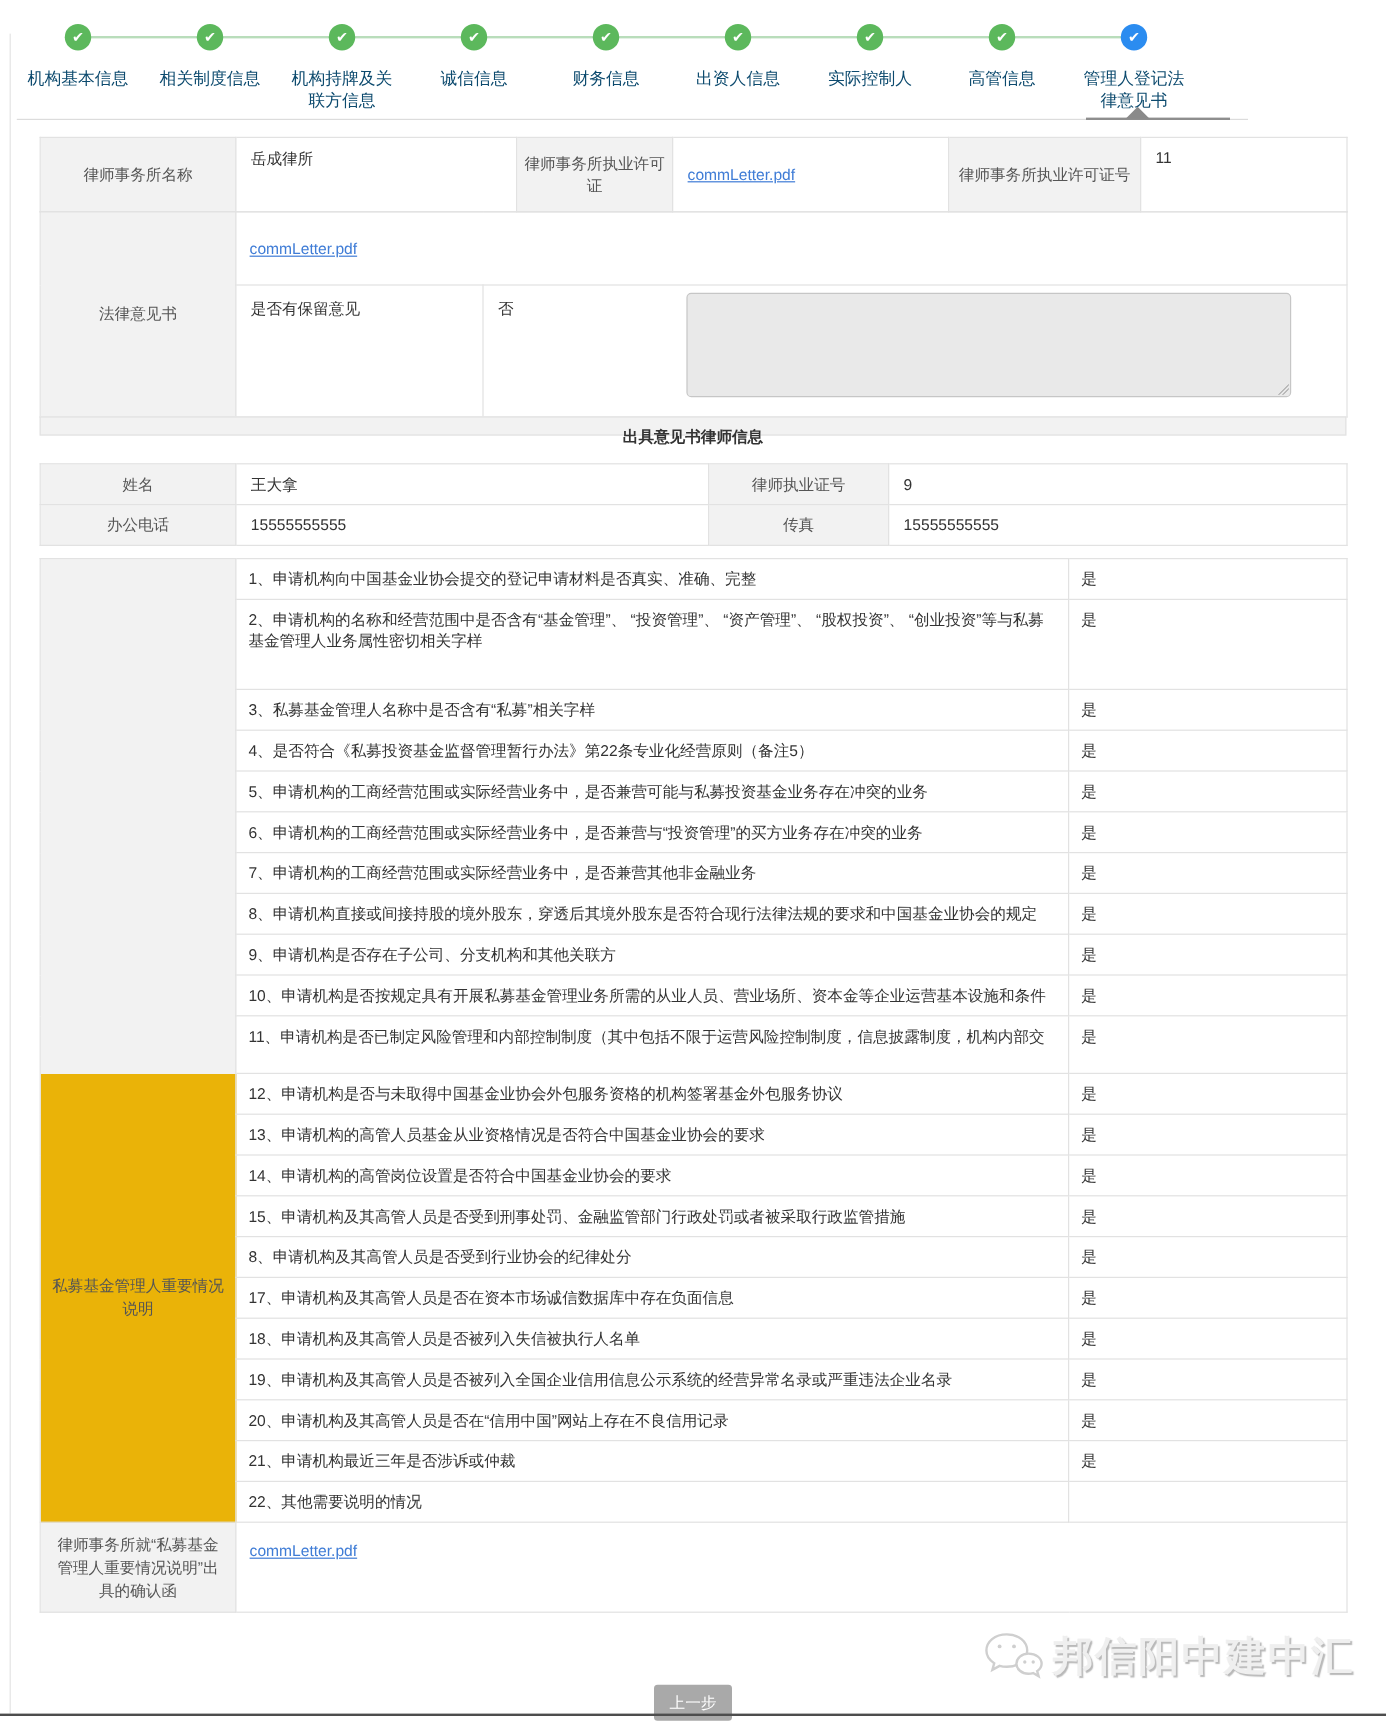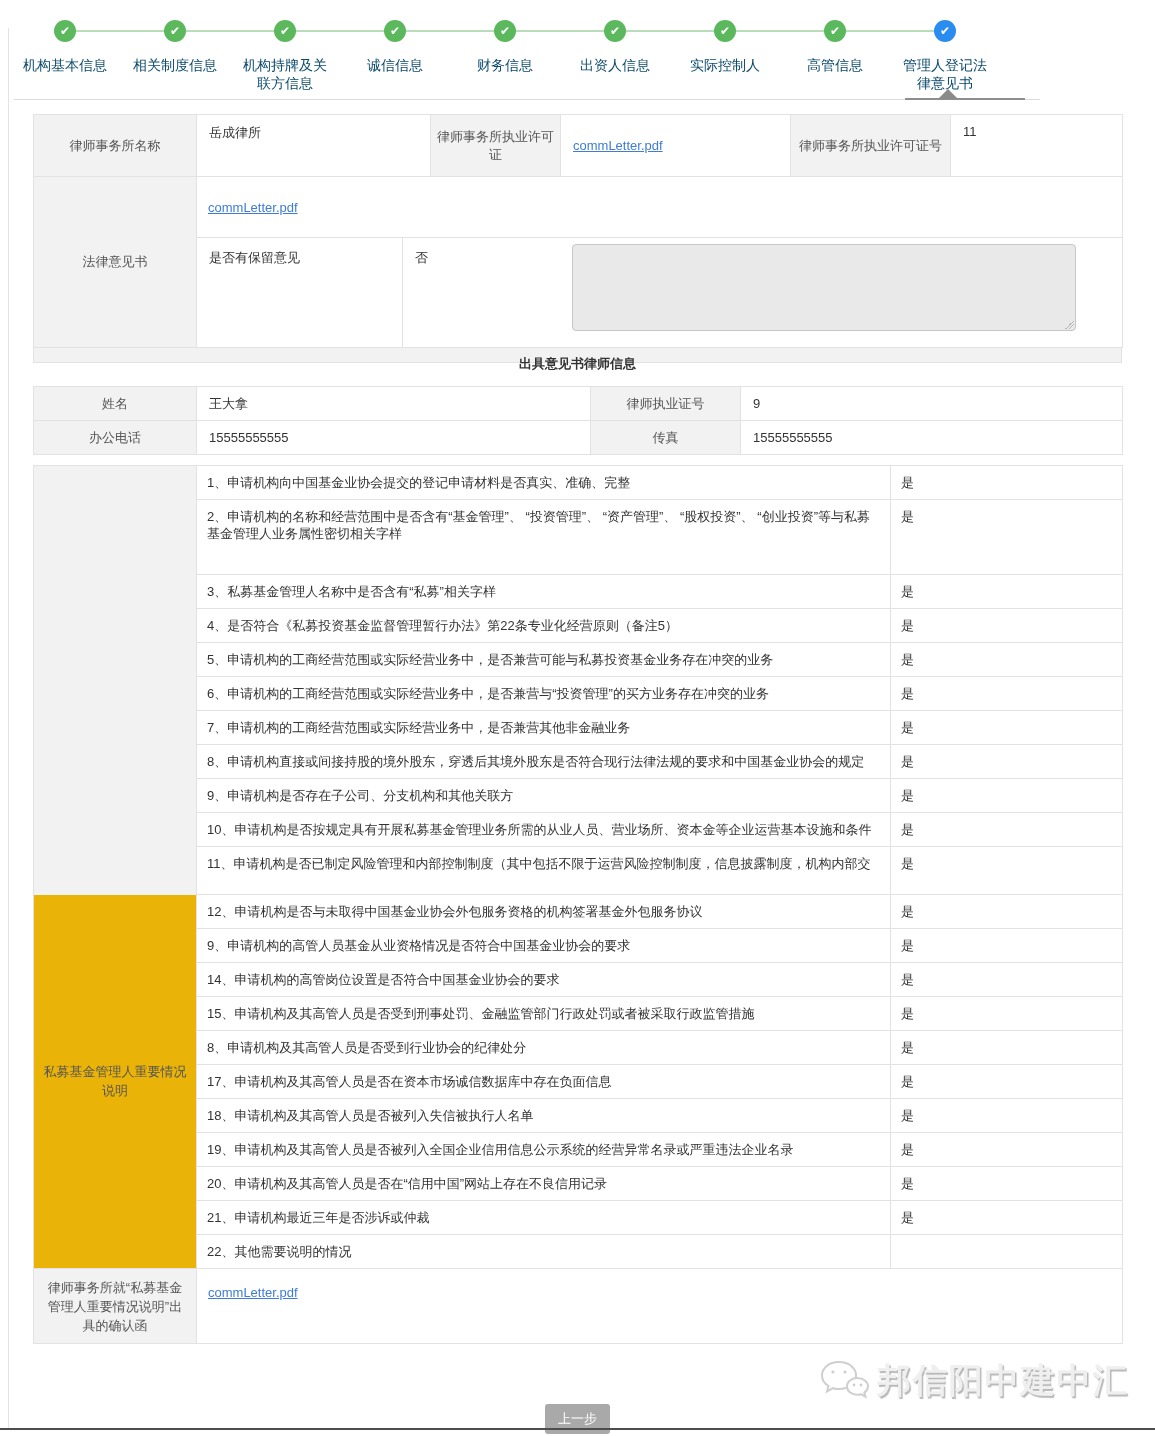--- a/index.html
+++ b/index.html
@@ -239,21 +239,21 @@
       <tr>
             <td class="q">11、申请机构是否已制定风险管理和内部控制制度（其中包括不限于运营风险控制制度，信息披露制度，机构内部交</td>
             <td class="a">是</td>
           </tr>
       <tr>
         <td class="side-label" rowspan="11">私募基金管理人重要情况说明</td>
         <td class="q">12、申请机构是否与未取得中国基金业协会外包服务资格的机构签署基金外包服务协议</td>
         <td class="a">是</td>
       </tr>
       <tr>
-            <td class="q">9、申请机构的高管人员基金从业资格情况是否符合中国基金业协会的要求</td>
+            <td class="q">13、申请机构的高管人员基金从业资格情况是否符合中国基金业协会的要求</td>
             <td class="a">是</td>
           </tr>
       <tr>
             <td class="q">14、申请机构的高管岗位设置是否符合中国基金业协会的要求</td>
             <td class="a">是</td>
           </tr>
       <tr>
             <td class="q">15、申请机构及其高管人员是否受到刑事处罚、金融监管部门行政处罚或者被采取行政监管措施</td>
             <td class="a">是</td>
           </tr>

